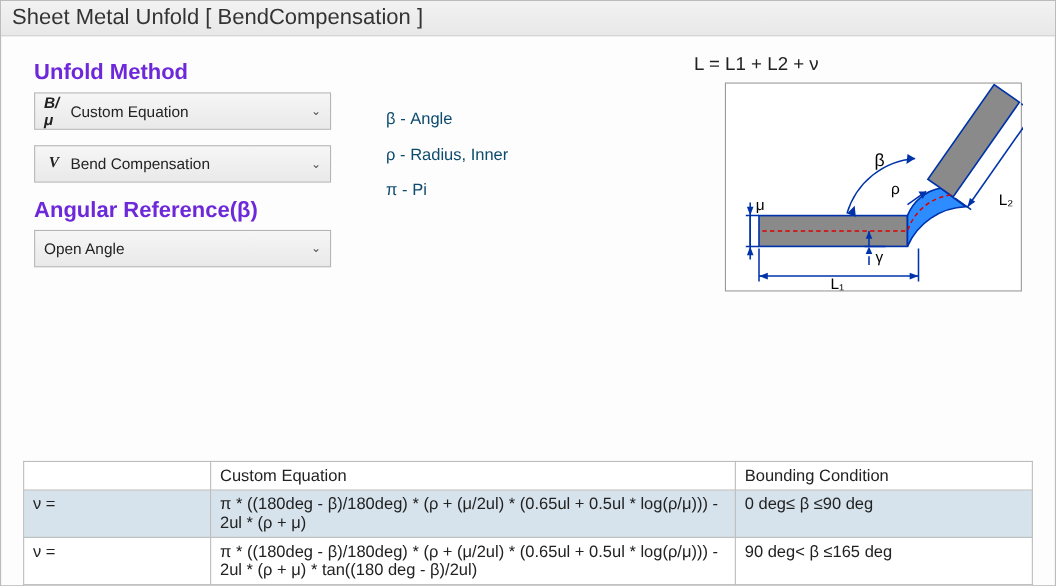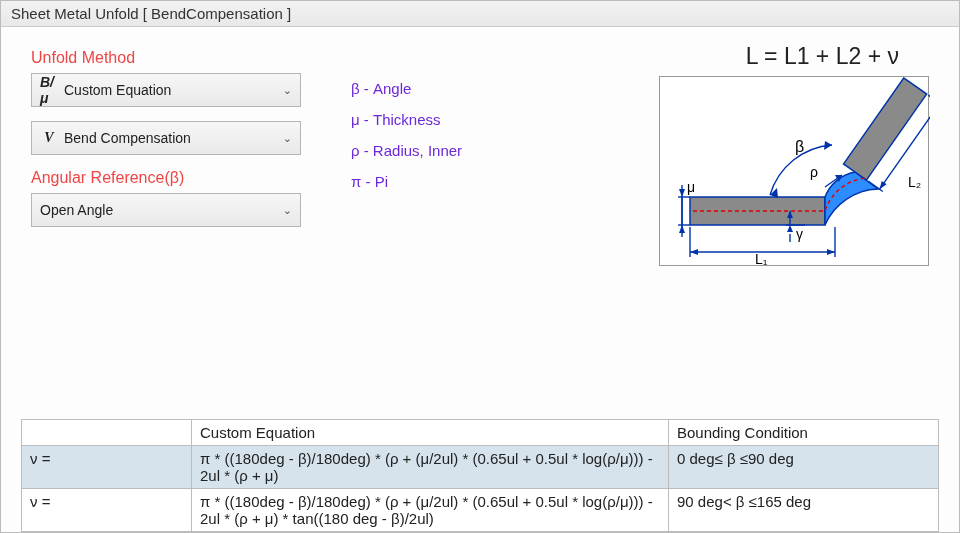--- a/index.html
+++ b/index.html
@@ -19,35 +19,36 @@
     height: 533px;
     background: #fdfdfd;
     border: 1px solid #bbb;
     display: flex;
     flex-direction: column;
   }
   .titlebar {
     background: linear-gradient(#f2f2f2,#e8e8e8);
     border-bottom: 1px solid #ccc;
     padding: 4px 10px;
-    font-size: 15px;
+    font-size: 20px;
     color: #333;
   }
   .content-top {
     display: flex;
     padding: 16px 20px 0 30px;
     gap: 20px;
   }
   .col-controls { width: 300px; }
   .col-legend { width: 260px; padding-top: 36px; }
   .col-diagram { flex: 1; text-align: center; }
   .field-label {
-    font-size: 16px;
-    color: #ef4444;
+    font-size: 20px;
+    color: #6d28d9;
     margin: 6px 0 6px 0;
+    font-weight: bold;
   }
   .combo {
     width: 270px;
     height: 28px;
     background: linear-gradient(#f6f6f6,#e9e9e9);
     border: 1px solid #b5b5b5;
     display: flex;
     align-items: center;
     padding: 16px 8px;
     font-size: 14px;
@@ -67,26 +68,26 @@
   .combo .icon {
     margin-right: 6px;
     display: inline-flex;
     width: 18px;
     justify-content: center;
     font-weight: bold;
     font-style: italic;
   }
   .legend-line {
     font-size: 15px;
-    color: #6d28d9;
-    margin: 1px 0 14px 0;
+    color: #0c4a6e;
+    margin: 15px 0 14px 0;
   }
   .formula-top {
-    font-size: 23px;
-    text-align: right;
+    font-size: 17px;
+    text-align: left;
     margin-bottom: 6px;
     padding-right: 40px;
   }
   .diagram-box {
     width: 270px;
     height: 190px;
     border: 1px solid #999;
     margin-left: auto;
     margin-right: 10px;
     position: relative;
@@ -145,21 +146,20 @@
 
       <div class="field-label">Angular Reference(β)</div>
       <div class="combo">
         <span>Open Angle</span>
         <span class="chev">⌄</span>
       </div>
     </div>
 
     <div class="col-legend">
       <div class="legend-line">β - Angle</div>
-      <div class="legend-line">μ - Thickness</div>
       <div class="legend-line">ρ - Radius, Inner</div>
       <div class="legend-line">π - Pi</div>
     </div>
 
     <div class="col-diagram">
       <div class="formula-top">L = L1 + L2 + ν</div>
       <div class="diagram-box">
         <svg viewBox="0 0 270 190" width="270" height="190">
 
           <rect x="30" y="120" width="135" height="28" fill="#8a8a8a" stroke="#0033aa" stroke-width="1.5"></rect>

